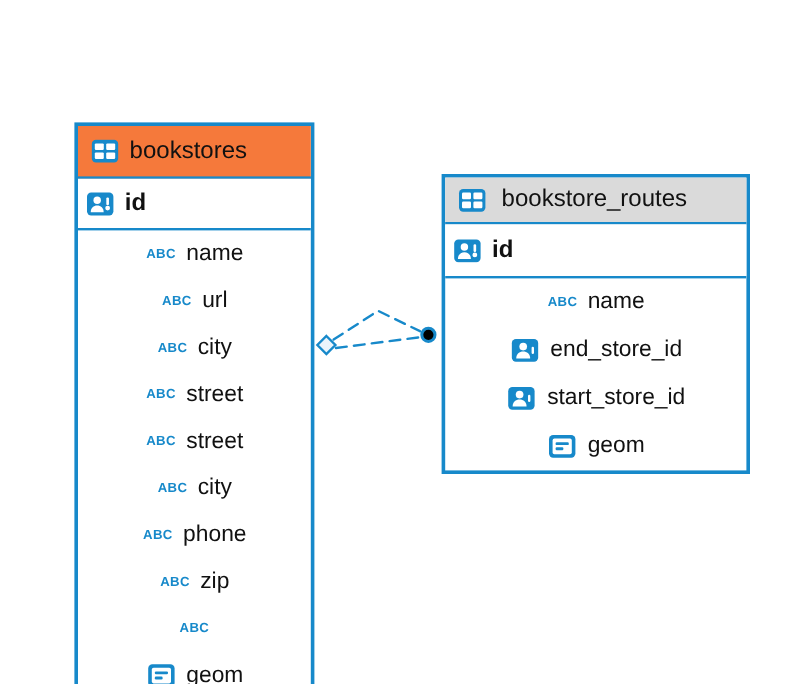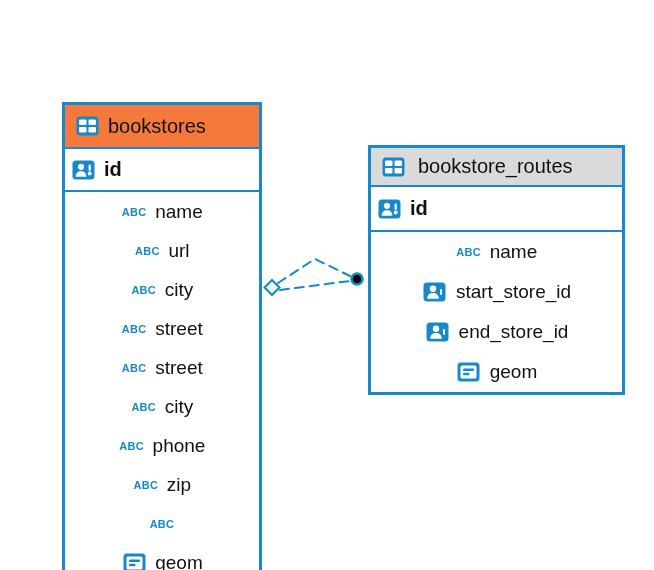--- a/index.html
+++ b/index.html
@@ -188,32 +188,32 @@
   </div>
   <div class="field-row">
     <span class="icon">
       <svg width="23" height="20" viewBox="0 0 23 20">
         <rect x="0.5" y="0.5" width="22" height="19" rx="3.5" fill="#1789ca"></rect>
         <circle cx="10" cy="6.8" r="3.2" fill="#ffffff"></circle>
         <path d="M4.2 16.8 c0-3.8 2.6-5.8 5.8-5.8 s5.8 2 5.8 5.8 z" fill="#ffffff"></path>
         <rect x="17" y="7" width="2" height="6" rx="1" fill="#ffffff"></rect>
       </svg>
     </span>
-    <span>start_store_id</span>
+    <span>end_store_id</span>
   </div>
   <div class="field-row">
     <span class="icon">
       <svg width="23" height="20" viewBox="0 0 23 20">
         <rect x="0.5" y="0.5" width="22" height="19" rx="3.5" fill="#1789ca"></rect>
         <circle cx="10" cy="6.8" r="3.2" fill="#ffffff"></circle>
         <path d="M4.2 16.8 c0-3.8 2.6-5.8 5.8-5.8 s5.8 2 5.8 5.8 z" fill="#ffffff"></path>
         <rect x="17" y="7" width="2" height="6" rx="1" fill="#ffffff"></rect>
       </svg>
     </span>
-    <span>end_store_id</span>
+    <span>start_store_id</span>
   </div>
   <div class="field-row">
     <span class="icon">
       <svg width="23" height="20" viewBox="0 0 23 20">
         <rect x="0.5" y="0.5" width="22" height="19" rx="3.5" fill="#1789ca"></rect>
         <rect x="3.5" y="3.5" width="16" height="13" rx="1.5" fill="#ffffff"></rect>
         <rect x="6" y="6.5" width="11" height="2.4" rx="1" fill="#1789ca"></rect>
         <rect x="6" y="10.8" width="6.5" height="2.4" rx="1" fill="#1789ca"></rect>
       </svg>
     </span>

